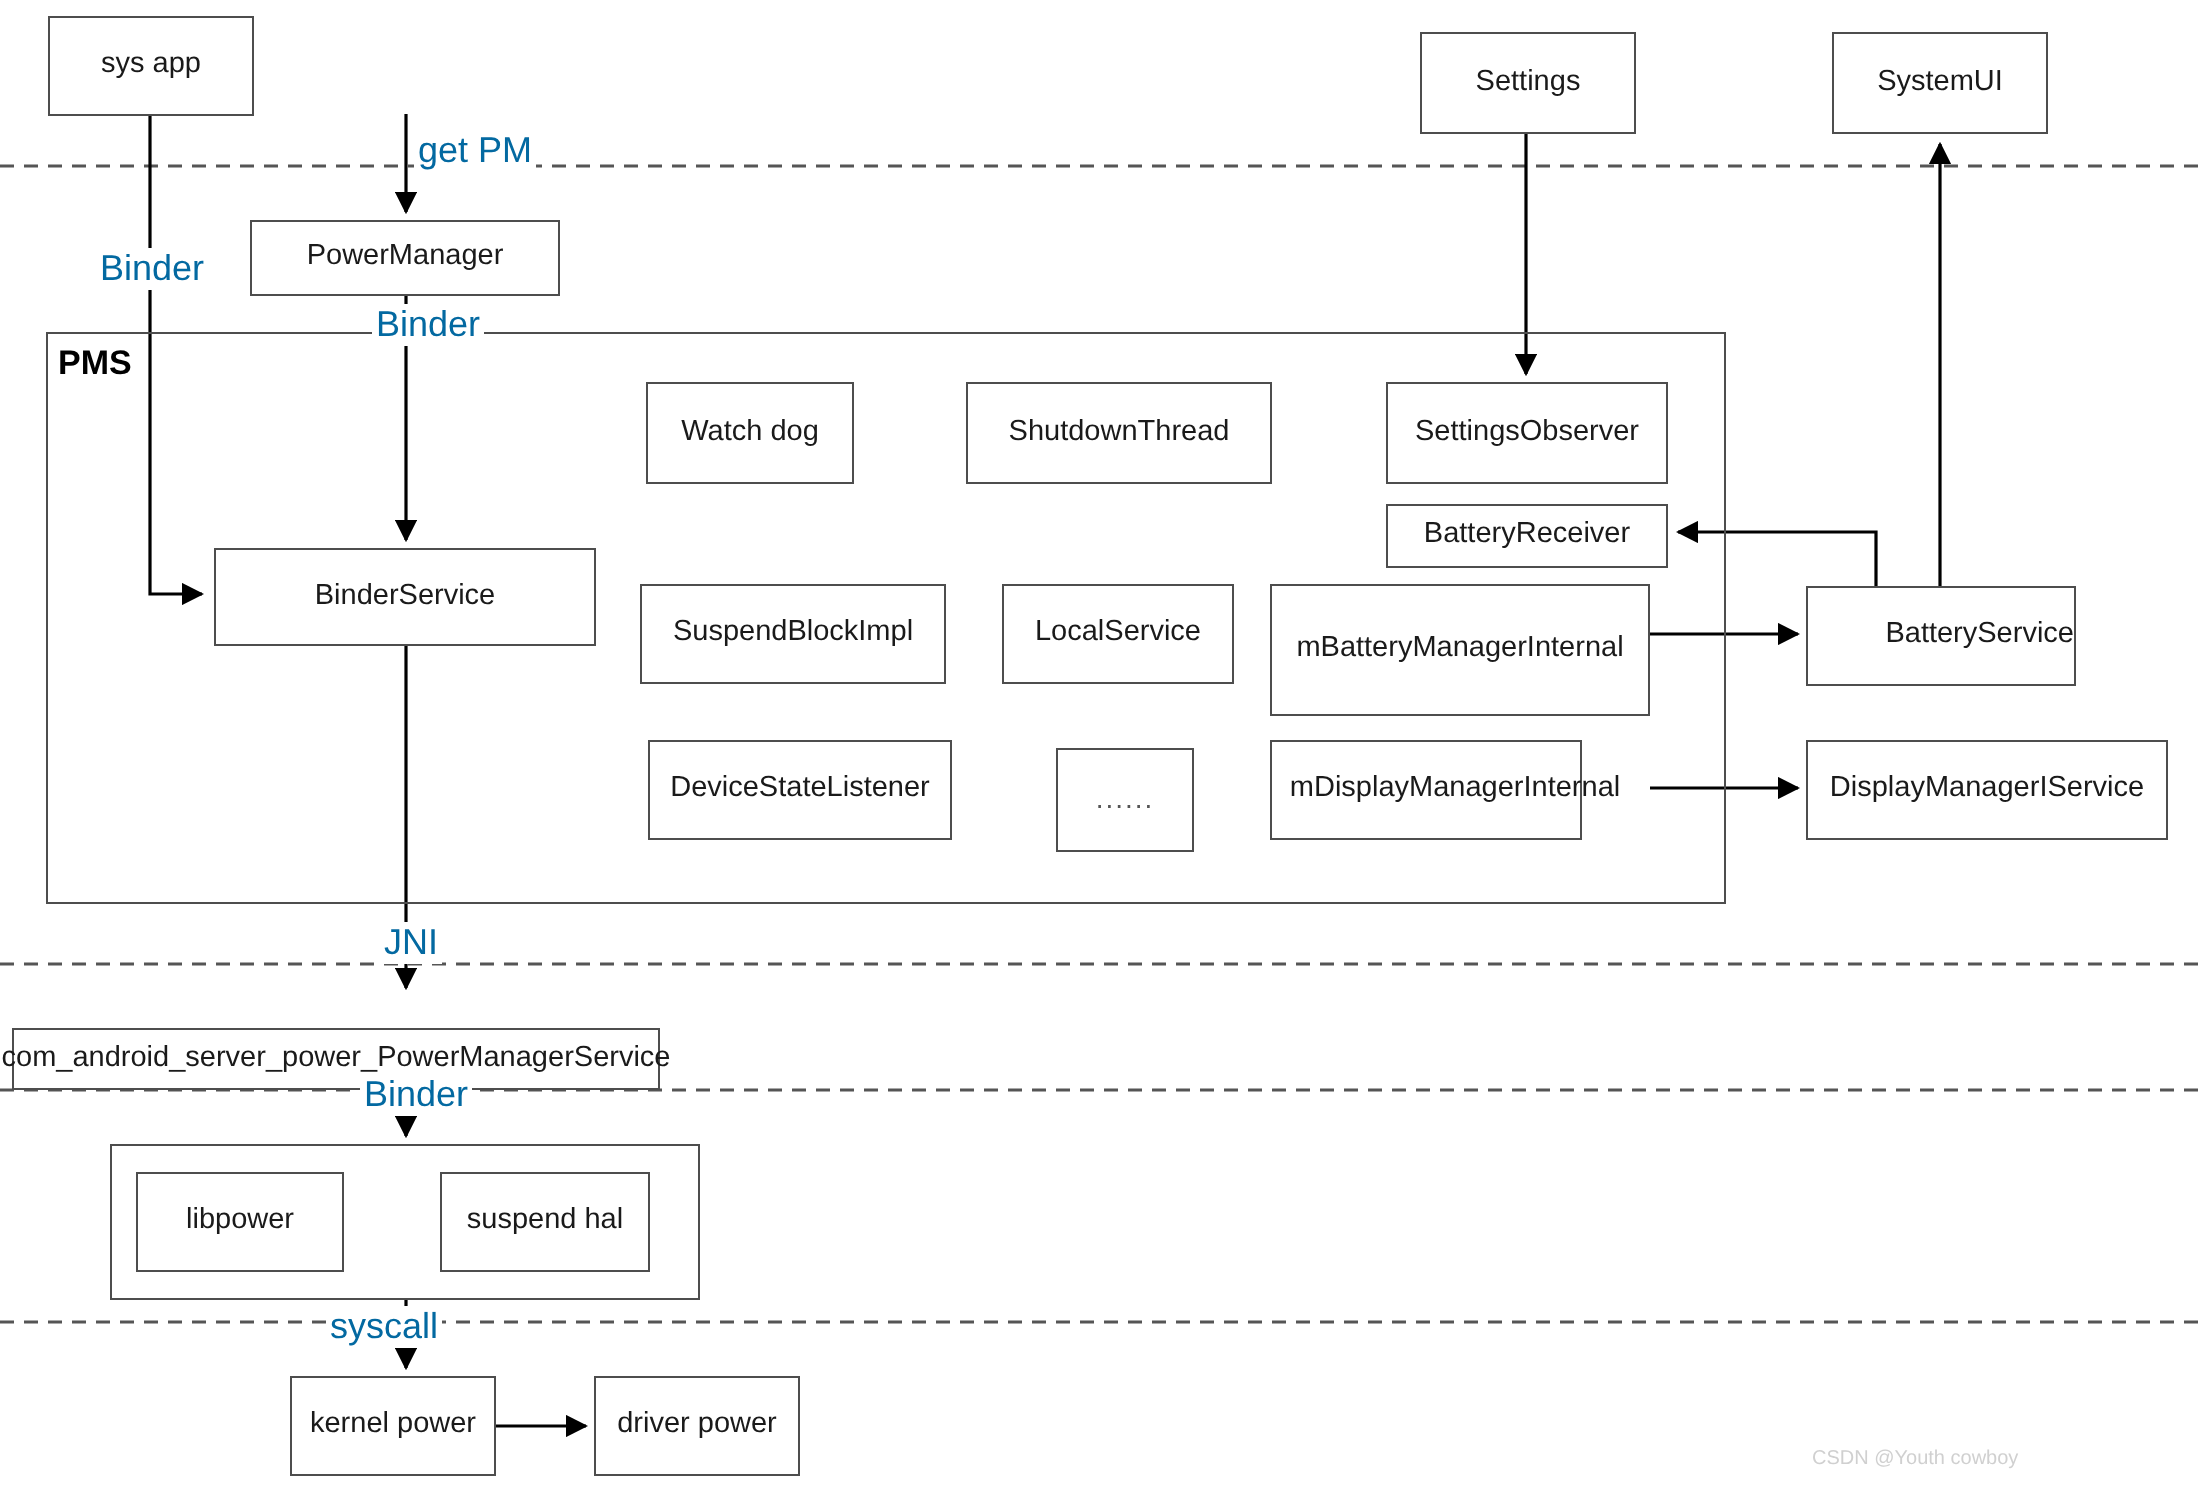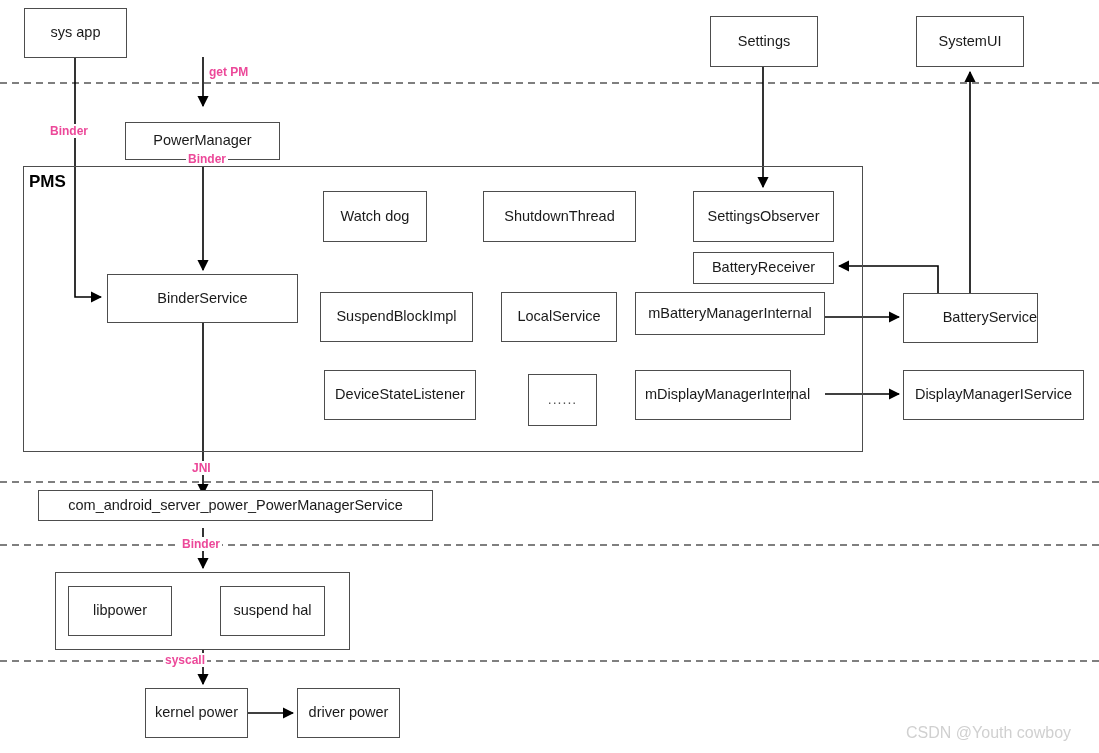--- a/index.html
+++ b/index.html
@@ -28,38 +28,38 @@
   }
   .group-label{
     position:absolute;
     font-size:17px;
     font-weight:bold;
     color:#000;
     white-space:nowrap;
   }
   .edge-label{
     position:absolute;
-    font-size:12px;
-    font-weight:bold;
-    color:#ec4899;
+    font-size:18px;
+    font-weight:normal;
+    color:#0369a1;
     white-space:nowrap;
     background:#fff;
     padding:0 2px;
     z-index:6;
   }
   .dots{
     position:absolute;
     font-size:14px;
     letter-spacing:1px;
     color:#555;
   }
   svg#wires{position:absolute;left:0;top:0;width:1099px;height:753px;overflow:visible;}
   .watermark{
     position:absolute;
-    font-size:16px;
+    font-size:10px;
     color:#d0d0d0;
     white-space:nowrap;
   }
 </style>
 </head>
 <body>
 
 <div id="canvas">
 
   <svg id="wires">
@@ -105,21 +105,21 @@
 
 
   <div class="box" style="left:710px;top:16px;width:108px;height:51px;">
     <span>Settings</span>
   </div>
 
   <div class="box" style="left:916px;top:16px;width:108px;height:51px;">
     <span>SystemUI</span>
   </div>
 
-  <div class="box" style="left:125px;top:110px;width:155px;height:38px;margin-top:12px;">
+  <div class="box" style="left:125px;top:110px;width:155px;height:38px;">
     <span>PowerManager</span>
   </div>
 
   <div class="container-box" style="left:23px;top:166px;width:840px;height:286px;"></div>
   <div class="group-label" style="left:29px;top:172px;">PMS</div>
 
   <div class="box" style="left:107px;top:274px;width:191px;height:49px;">
     <span>BinderService</span>
   </div>
 
@@ -140,21 +140,21 @@
   </div>
 
   <div class="box" style="left:320px;top:292px;width:153px;height:50px;">
     <span>SuspendBlockImpl</span>
   </div>
 
   <div class="box" style="left:501px;top:292px;width:116px;height:50px;">
     <span>LocalService</span>
   </div>
 
-  <div class="box" style="left:635px;top:292px;width:190px;height:43px;">
+  <div class="box" style="left:635px;top:292px;width:190px;height:66px;">
     <span>mBatteryManagerInternal</span>
   </div>
 
   <div class="box" style="left:324px;top:370px;width:152px;height:50px;">
     <span>DeviceStateListener</span>
   </div>
 
   <div class="box" style="left:528px;top:374px;width:69px;height:52px;">
     <span class="dots" style="position:static;">......</span>
   </div>
@@ -164,21 +164,21 @@
   </div>
 
   <div class="box" style="left:903px;top:293px;width:135px;height:50px;justify-content:flex-end;">
     <span>BatteryService</span>
   </div>
 
   <div class="box" style="left:903px;top:370px;width:181px;height:50px;">
     <span>DisplayManagerIService</span>
   </div>
 
-  <div class="box" style="left:6px;top:490px;width:395px;height:31px;margin-left:32px;">
+  <div class="box" style="left:6px;top:514px;width:324px;height:31px;">
     <span>com_android_server_power_PowerManagerService</span>
   </div>
 
   <div class="container-box" style="left:55px;top:572px;width:295px;height:78px;"></div>
 
   <div class="box" style="left:68px;top:586px;width:104px;height:50px;">
     <span>libpower</span>
   </div>
 
   <div class="box" style="left:145px;top:688px;width:103px;height:50px;">

